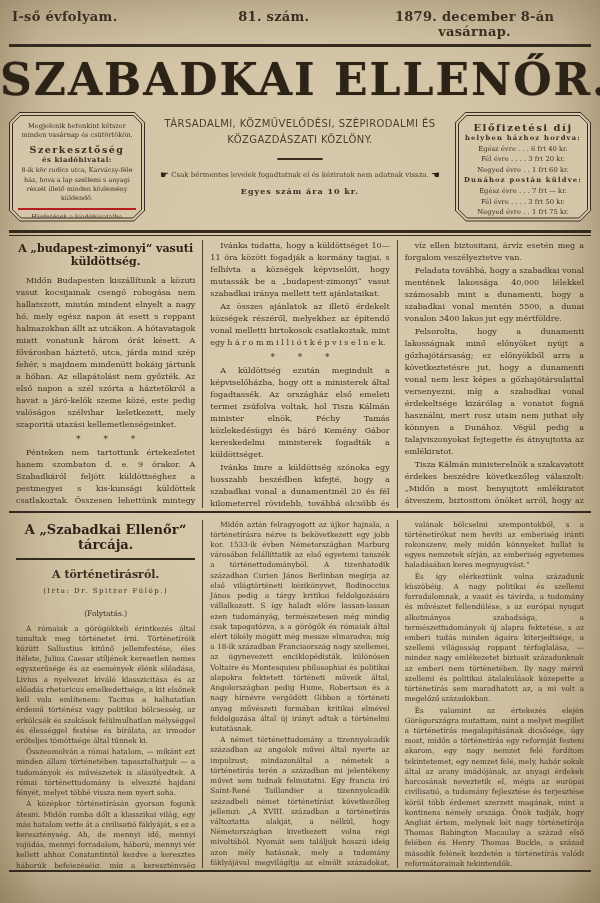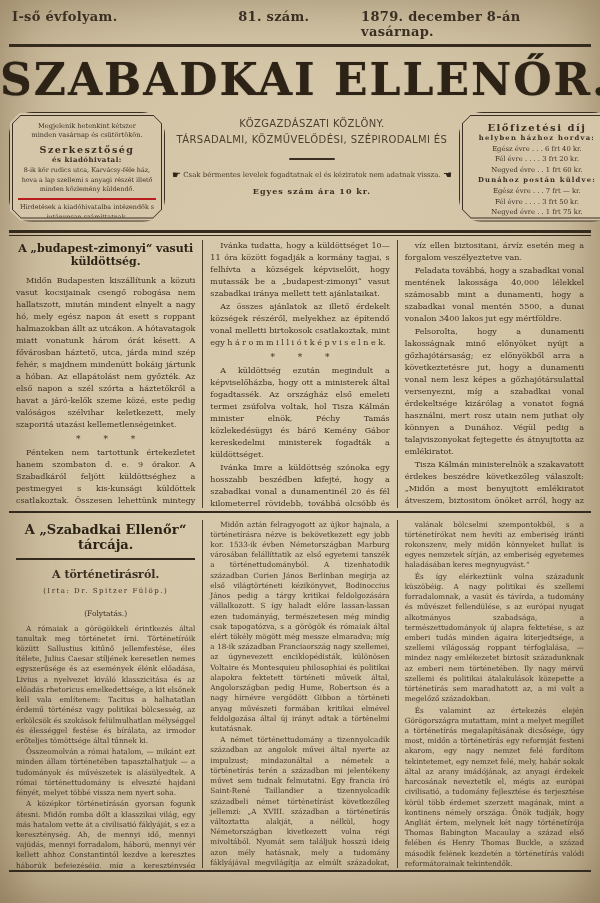--- a/index.html
+++ b/index.html
@@ -8,31 +8,31 @@
   .page {
     position: relative; width: 600px; height: 903px; overflow: hidden;
     color: #3a2f22;
     background: radial-gradient(ellipse at 50% 42%, #d9cbae 0%, #d3c4a6 55%, #c2b191 92%, #b3a180 100%);
     box-shadow: inset 0 0 60px rgba(90,70,40,.45);
   }
   
   .top-row { display:flex; align-items:baseline; padding: 9px 12px 5px; font-weight: bold; font-size: 13px; letter-spacing: .3px; }
   .top-row .l { flex:1; text-align:left; }
   .top-row .c { flex:1; text-align:center; }
-  .top-row .r { flex:1.3; text-align:left; }
+  .top-row .r { flex:1.3; text-align:center; }
   .rule-heavy { height: 3px; background: #342a1e; margin: 0 9px; }
   
   .paper-title {
     text-align:center; font-weight:bold; font-size: 44px; letter-spacing: 2px;
     color:#2c2316; margin: 8px 0 4px; line-height: 1.15; white-space: nowrap;
     text-shadow: 0 0 1px rgba(44,35,22,.5);
   }
   
   .masthead { display:flex; gap: 7px; padding: 2px 9px 6px; align-items: stretch; height: 118px; }
-  .oct-a { clip-path: polygon(11px 0,calc(100% - 11px) 0,100% 11px,100% calc(100% - 11px),calc(100% - 11px) 100%,11px 100%,0 calc(100% - 11px),0 11px); background:#3a2f22; padding:1px; width: 156px; flex: none; border-radius: 23px; }
+  .oct-a { clip-path: polygon(11px 0,calc(100% - 11px) 0,100% 11px,100% calc(100% - 11px),calc(100% - 11px) 100%,11px 100%,0 calc(100% - 11px),0 11px); background:#3a2f22; padding:1px; width: 136px; flex: none; }
   .oct-b { clip-path: polygon(10px 0,calc(100% - 10px) 0,100% 10px,100% calc(100% - 10px),calc(100% - 10px) 100%,10px 100%,0 calc(100% - 10px),0 10px); background:#d5c6a9; padding:2px; height:100%; }
   .oct-c { clip-path: polygon(9px 0,calc(100% - 9px) 0,100% 9px,100% calc(100% - 9px),calc(100% - 9px) 100%,9px 100%,0 calc(100% - 9px),0 9px); background:#3a2f22; padding:1px; height:100%; }
   .oct-d { clip-path: polygon(8px 0,calc(100% - 8px) 0,100% 8px,100% calc(100% - 8px),calc(100% - 8px) 100%,8px 100%,0 calc(100% - 8px),0 8px); background:#d5c6a9; padding:6px 5px; height:100%; text-align:center; overflow:hidden; }
   .box-tiny { font-size: 6.6px; line-height: 1.5; }
   .box-head { font-weight: bold; font-size: 9.5px; letter-spacing: 1.5px; margin-top: 3px; }
   .box-subhead { font-weight: bold; font-size: 7px; letter-spacing: .5px; margin-bottom: 2px; }
   .box-addr { font-size: 6.4px; line-height: 1.45; margin-top: 2px; }
   .box-note { font-size: 6.4px; line-height: 1.45; margin-top: 4px; padding-top: 3px; border-top: 2px solid #b91c1c; }
   .price-head { font-weight: bold; font-size: 10px; letter-spacing: 1.5px; }
   .price-sub { font-weight: bold; font-size: 6.8px; letter-spacing: 1.2px; margin: 1px 0 2px; }
@@ -87,22 +87,22 @@
         <div class="box-head">Szerkesztőség</div>
         <div class="box-subhead">és kiadóhivatal:</div>
         <div class="box-addr">8-ik kör rudics utca, Karvácsy-féle ház, hova a lap szellemi s anyagi részét illető minden közlemény küldendő.</div>
         <div class="box-note">Hirdetések a kiadóhivatalba intézendők s jutányosan számíttatnak.</div>
       </div>
           </div>
         </div>
     </div>
 
     <div class="mast-center">
+      <div class="subtitle">TÁRSADALMI, KÖZMŰVELŐDÉSI, SZÉPIRODALMI ÉS</div>
       <div class="subtitle">KÖZGAZDÁSZATI KÖZLÖNY.</div>
-      <div class="subtitle">TÁRSADALMI, KÖZMŰVELŐDÉSI, SZÉPIRODALMI ÉS</div>
       <div class="mini-divider"></div>
       <div class="notice-line">
         <span class="manicule">☛</span>
         <span>Csak bérmentes levelek fogadtatnak el és kéziratok nem adatnak vissza.</span>
         <span class="manicule">☚</span>
       </div>
       <div class="price-line">Egyes szám ára 10 kr.</div>
     </div>
 
     <div class="oct-a">

